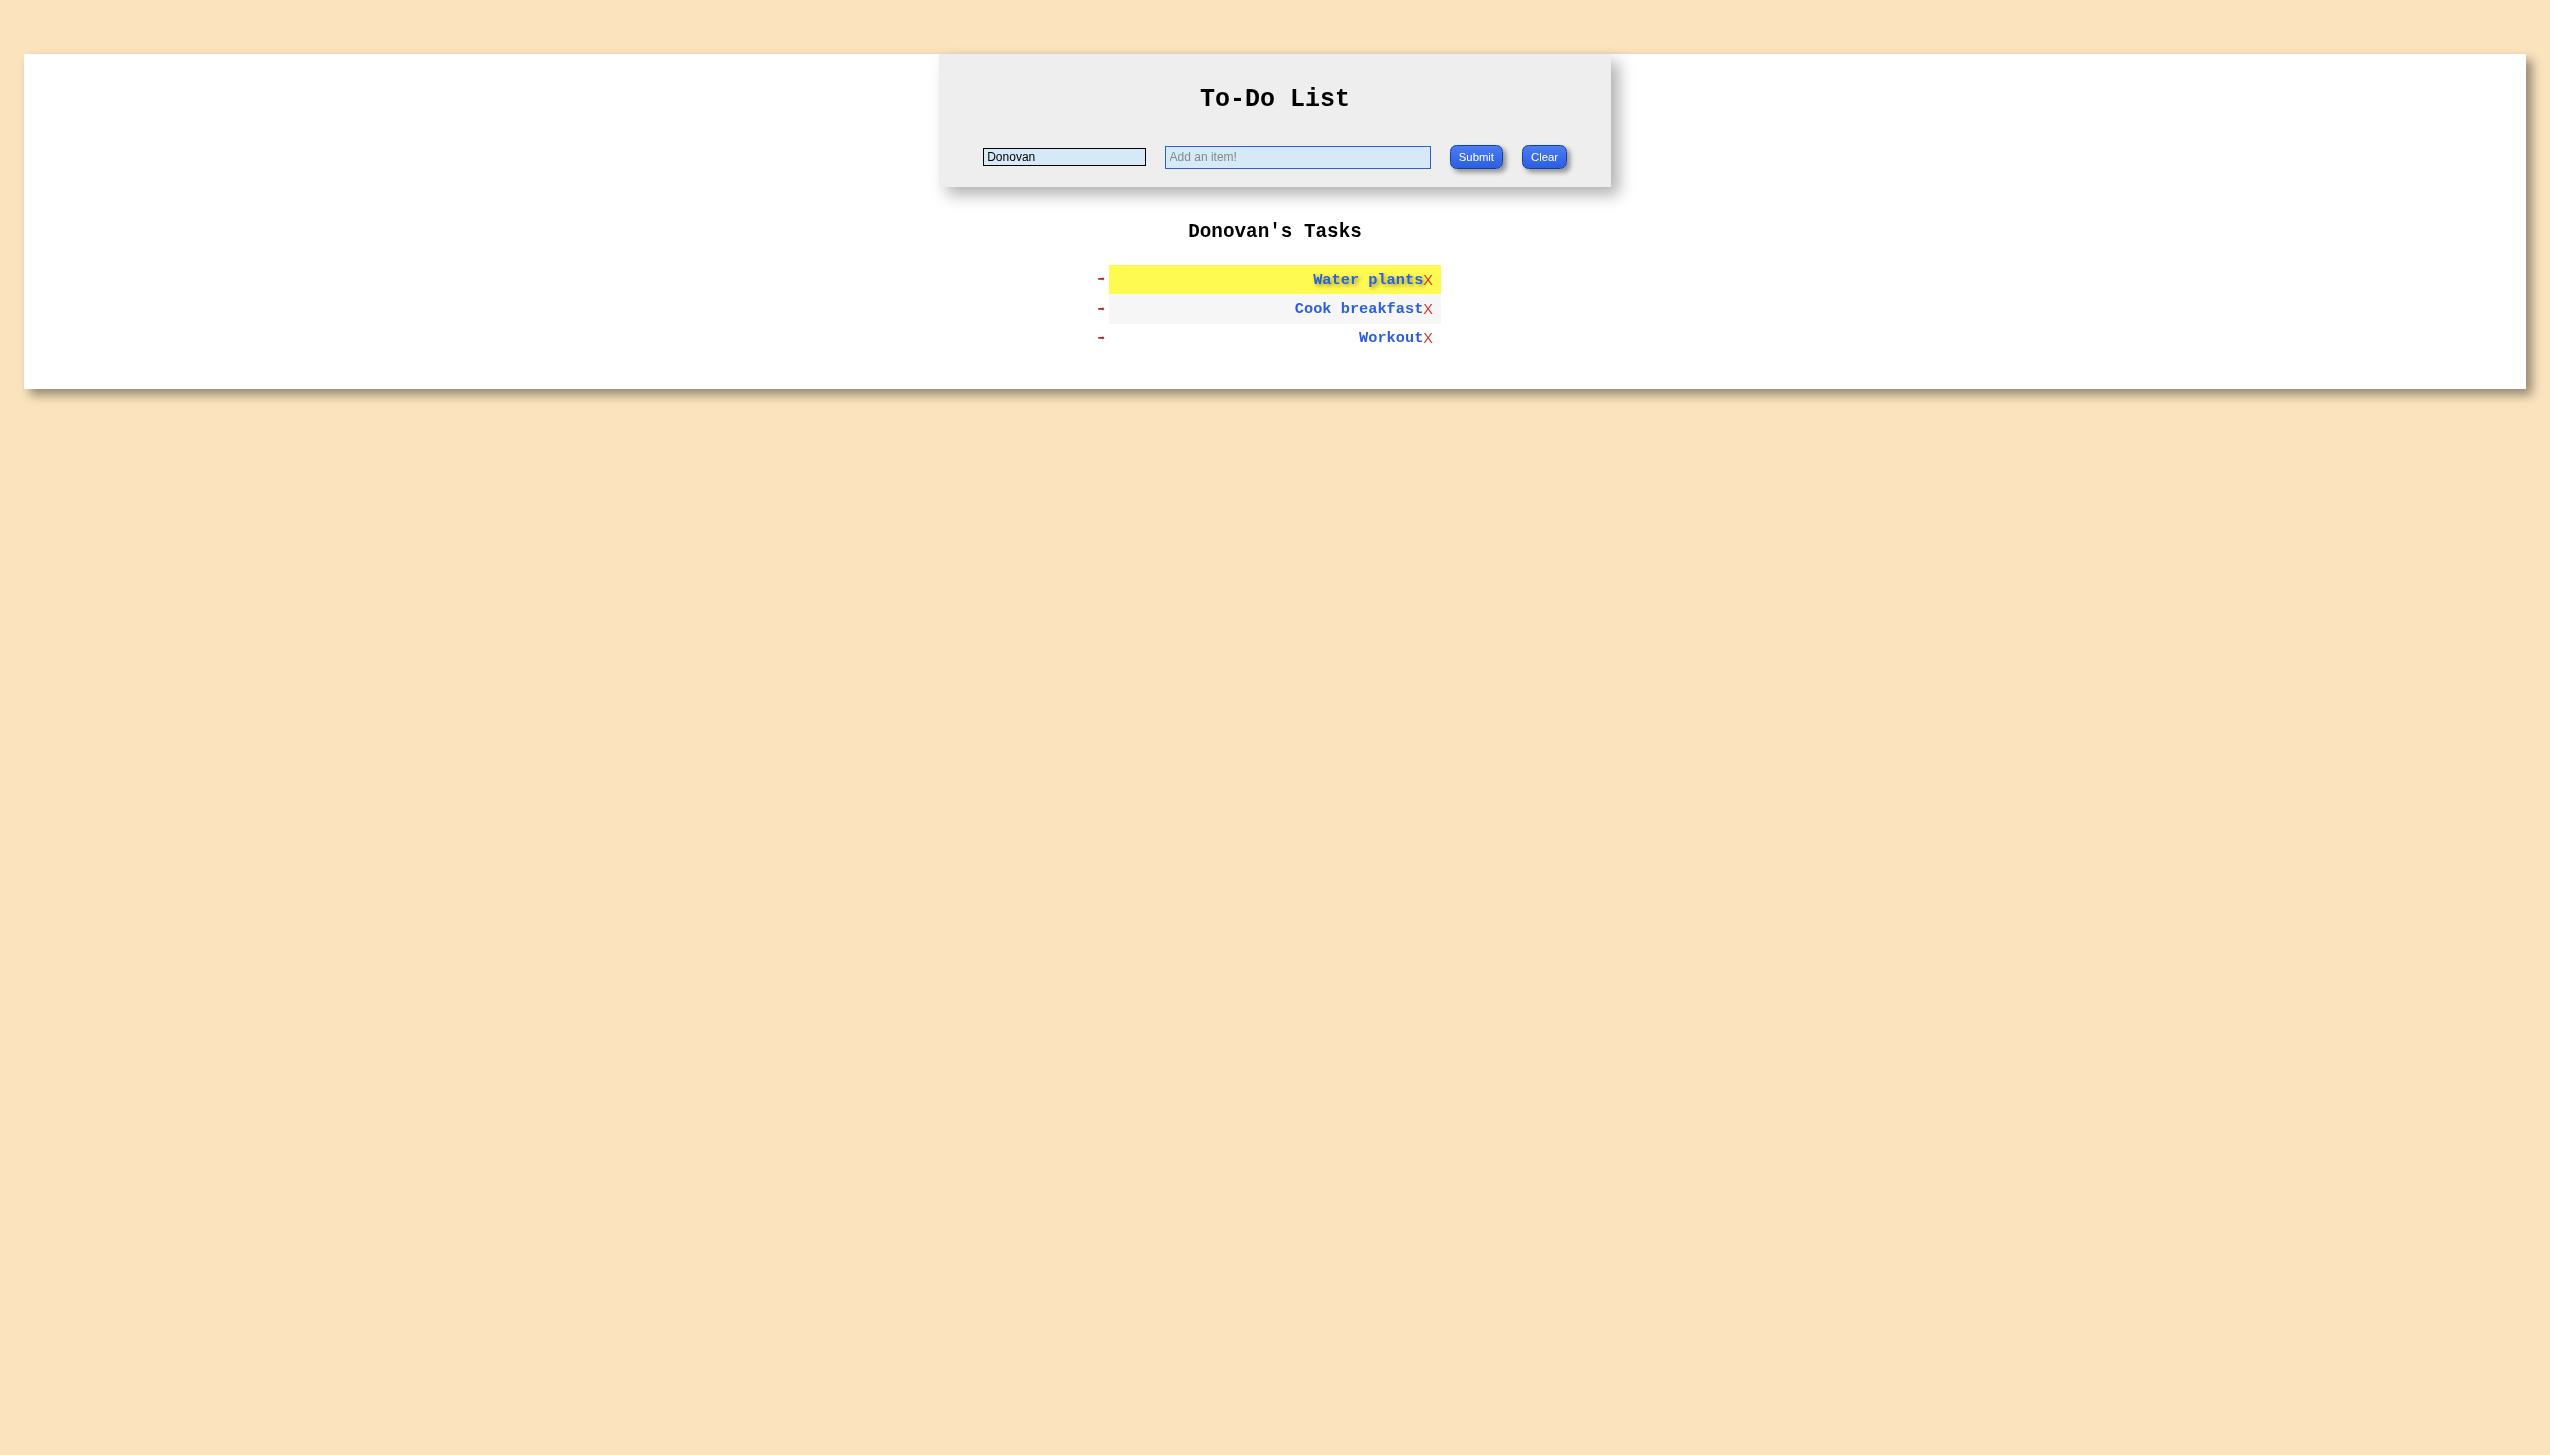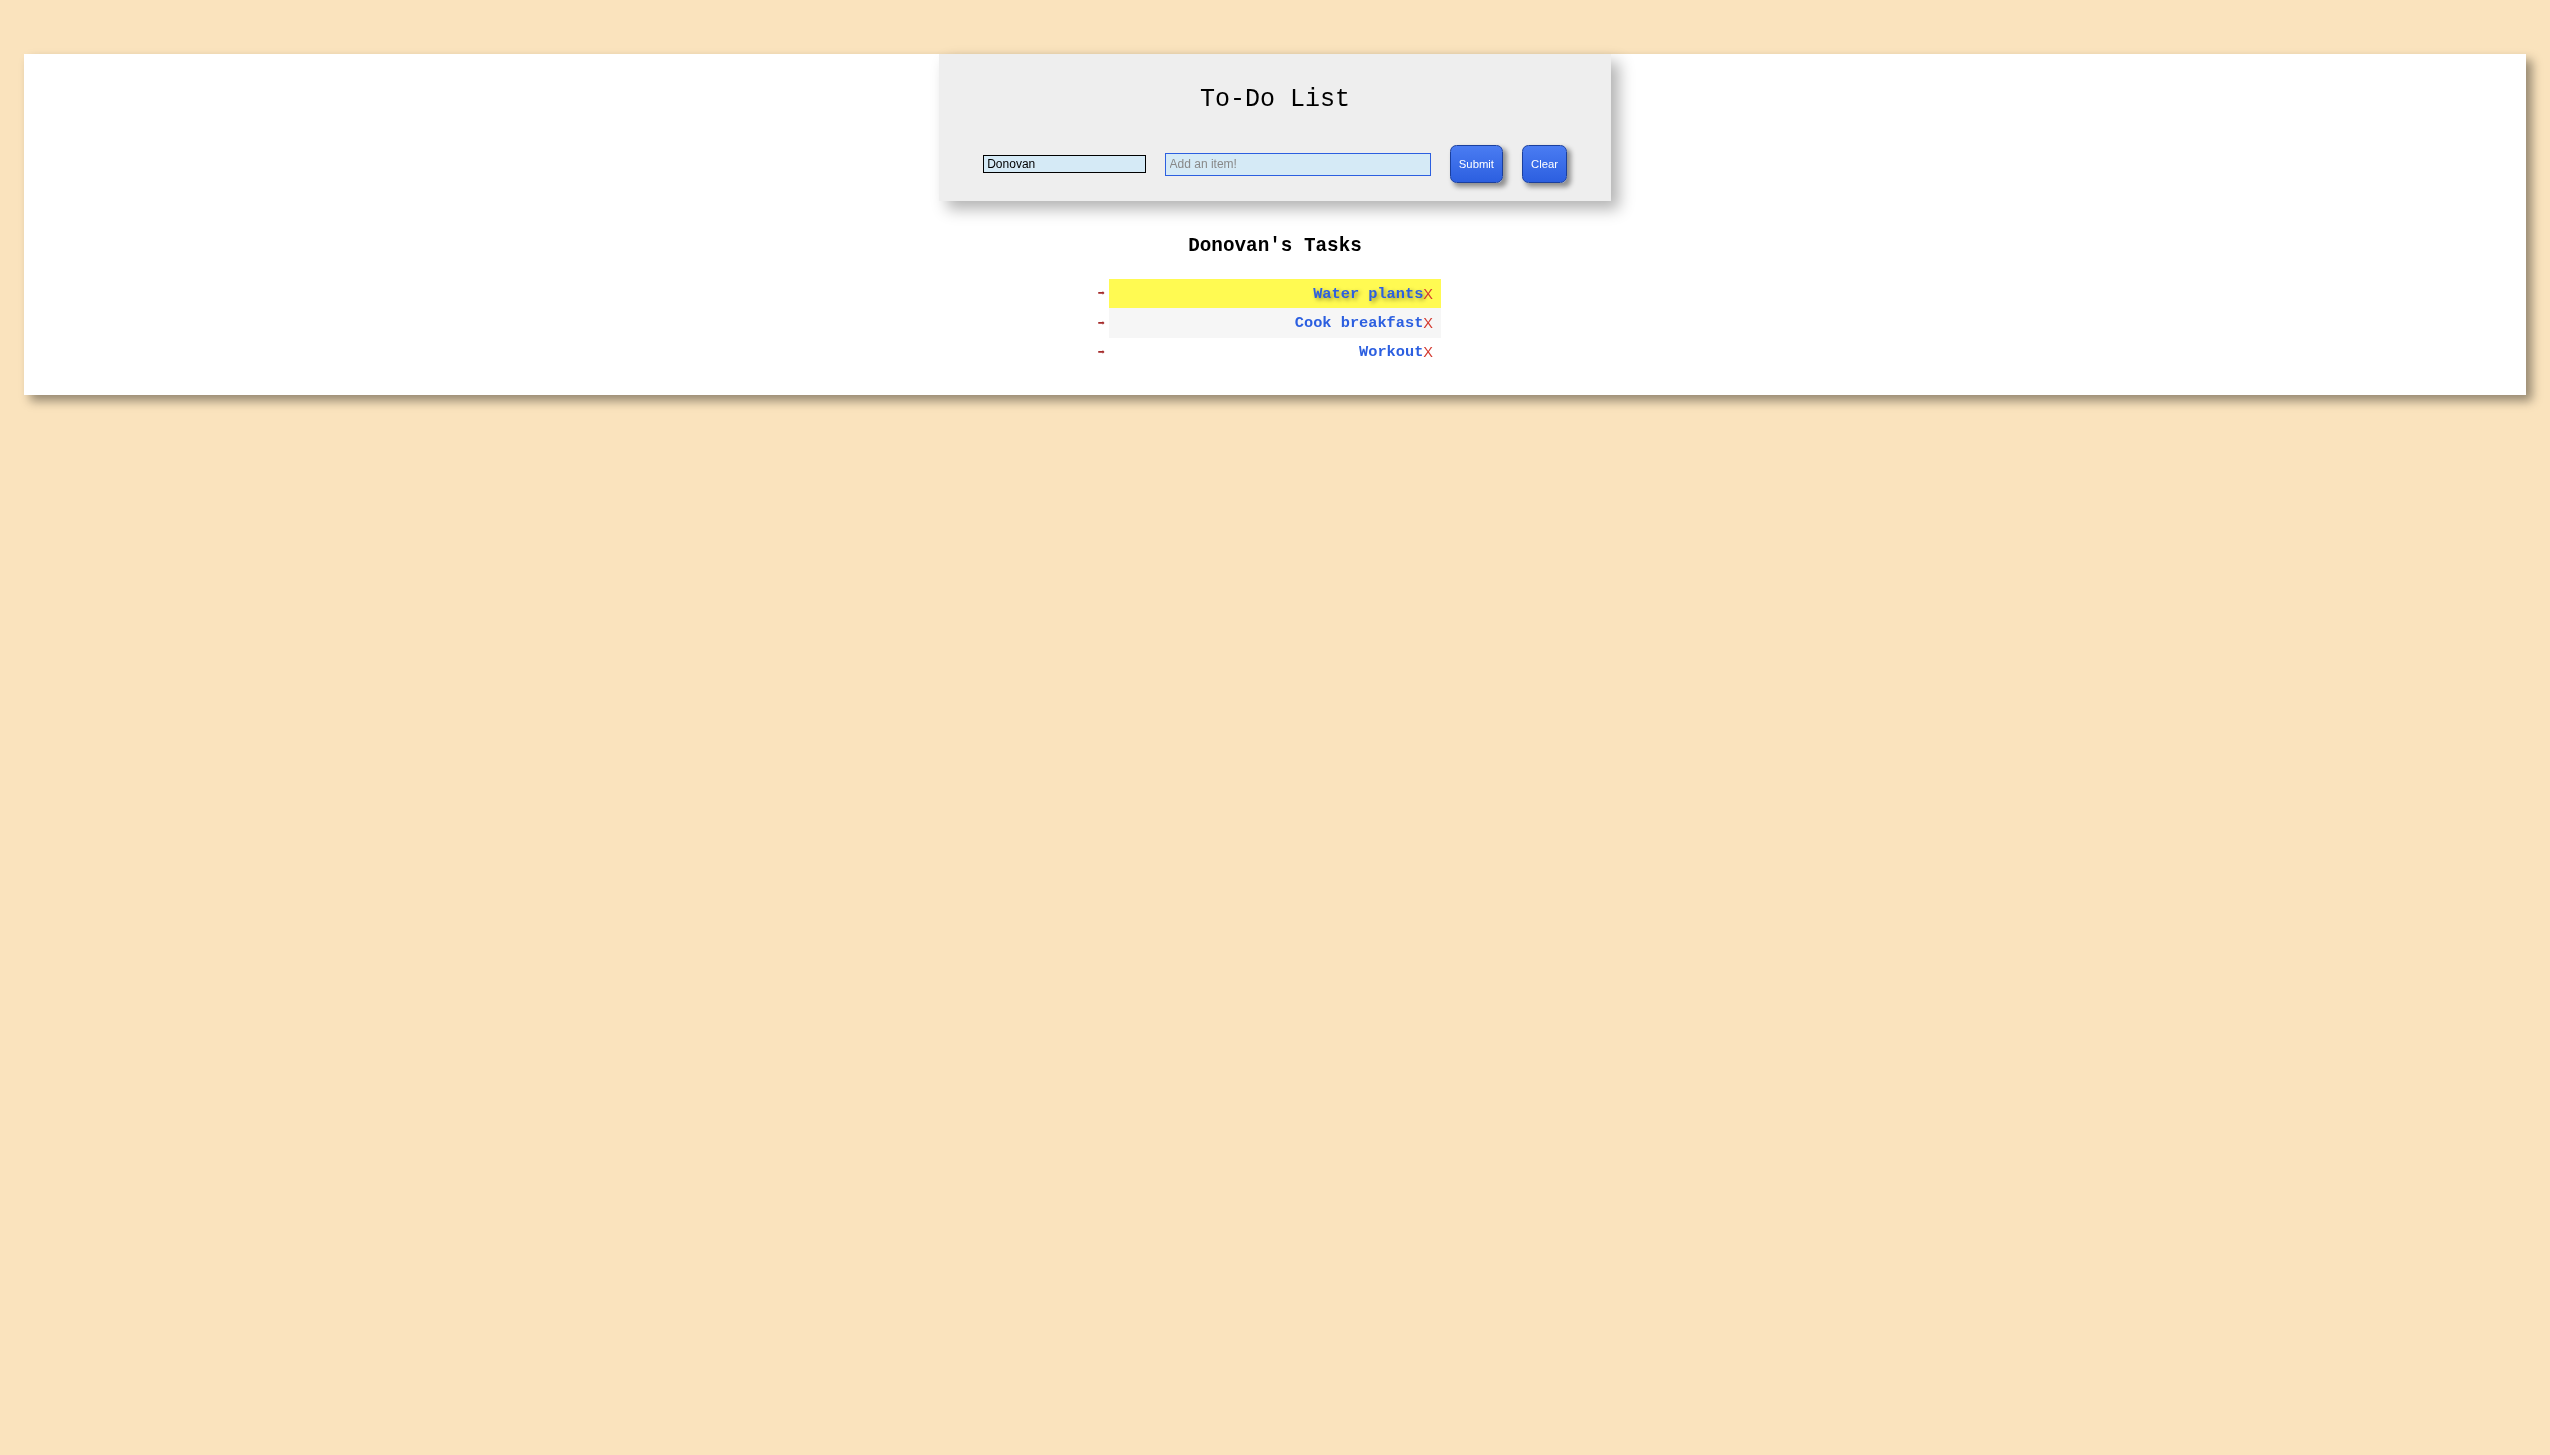--- a/index.html
+++ b/index.html
@@ -22,21 +22,21 @@
       background-color: #eeeeee;
       margin: 30px auto 0 auto;
       max-width: 672px;
       width: 58%;
       padding: 31px 44px 17.7px 44px;
       box-shadow: 8px 8px 14.5px rgba(0,0,0,0.3);
       text-align: center;
     }
     .app-title {
       font-family: 'Courier New', Courier, monospace;
-      font-weight: normal;
+      font-weight: bold;
       font-size: 25px;
       color: #000;
       margin-bottom: 31px;
       text-align: center;
     }
     .form-row {
       display: flex;
       align-items: center;
       gap: 19px;
       justify-content: center;
@@ -62,21 +62,21 @@
     .item-input::placeholder {
       color: #888;
     }
     .btn {
       font-family: Arial, sans-serif;
       font-size: 11.3px;
       color: white;
       background: linear-gradient(to bottom, #4a7cf2, #2c5fe0);
       border: 1.6px solid #1a3f9e;
       border-radius: 6.4px;
-      padding: 12px 8px;
+      padding: 5px 8px;
       cursor: pointer;
       box-shadow: 3.2px 3.2px 5.6px rgba(0,0,0,0.4);
     }
     .tasks-heading {
       font-family: 'Courier New', Courier, monospace;
       font-weight: bold;
       font-size: 19.3px;
       text-align: center;
       margin-top: 34px;
       margin-bottom: 22.6px;

